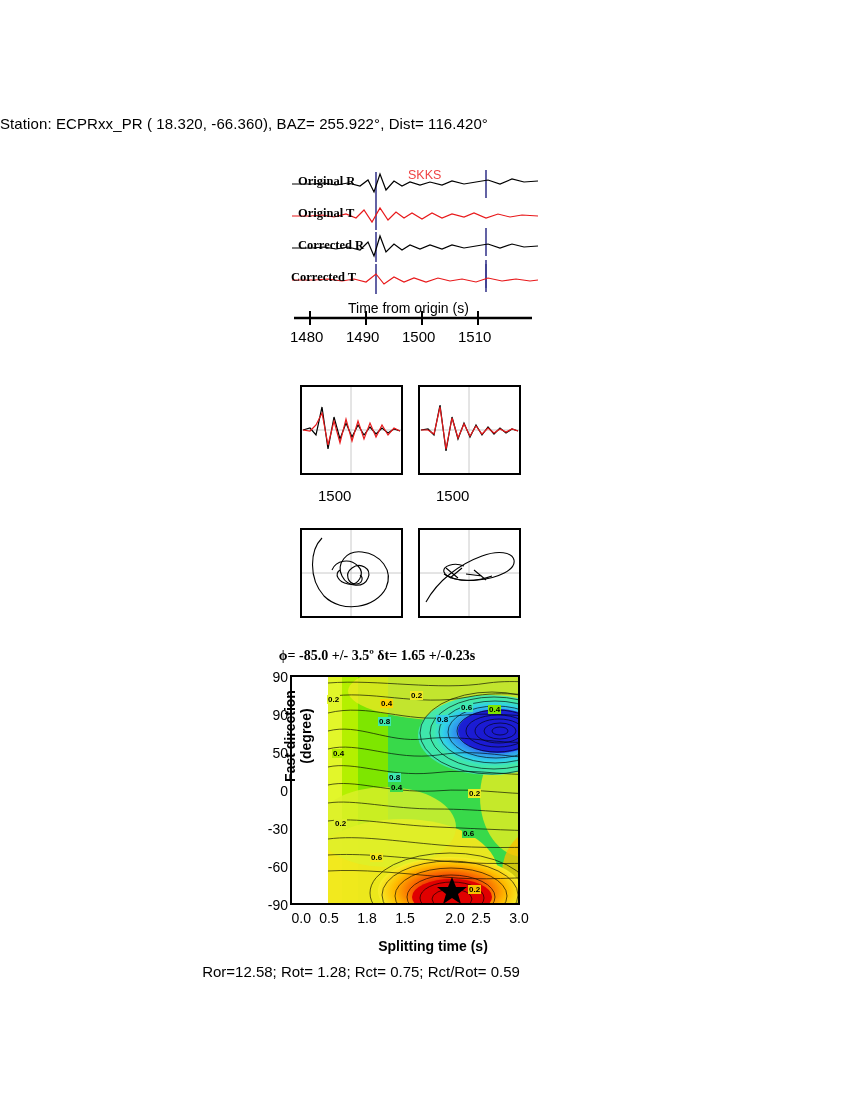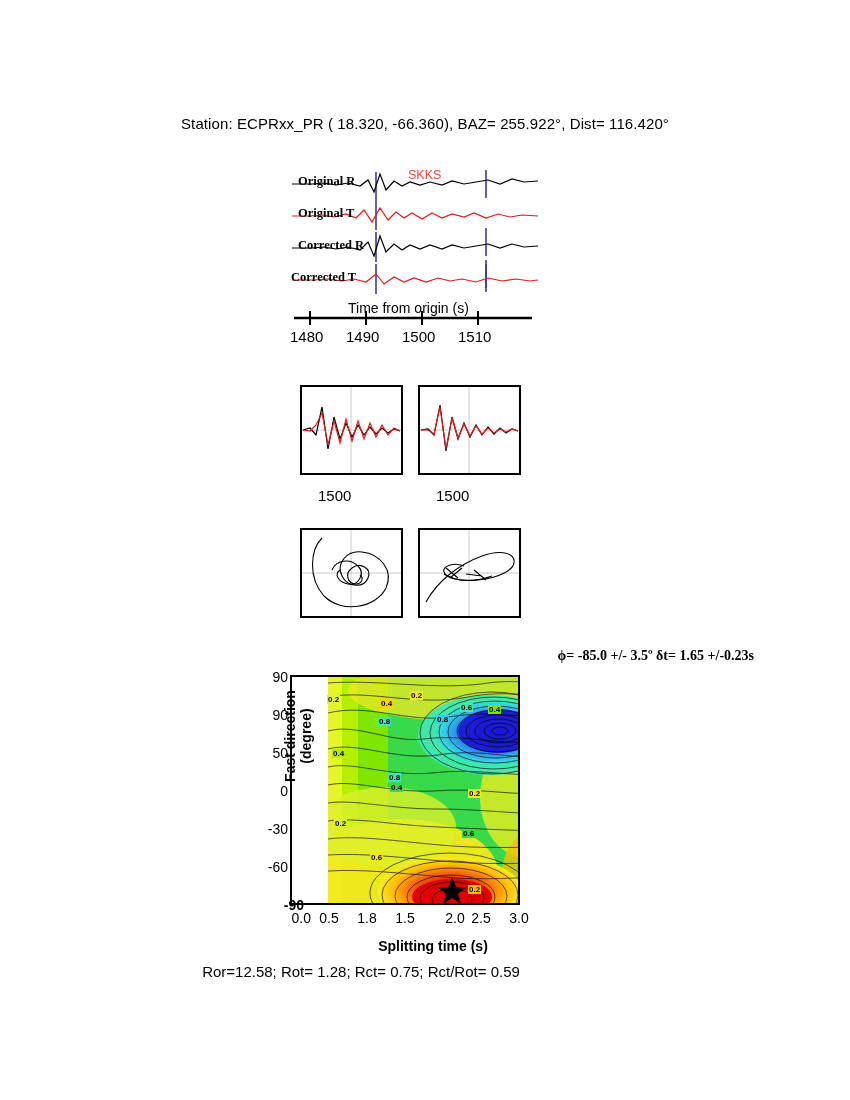--- a/index.html
+++ b/index.html
@@ -21,21 +21,20 @@
     width: 850px;
     height: 1100px;
   }
 
   
   .header {
     position: absolute;
     left: 0;
     top: 115px;
     width: 850px;
-    text-align: center;
   }
   .header .line1 {
     font-size: 15px;
     letter-spacing: 0.1px;
   }
   .header .line2 {
     font-size: 15px;
     margin-top: 7px;
   }
 
@@ -87,21 +86,21 @@
     font-size: 15px;
     white-space: nowrap;
   }
 
   
   .contour-title {
     position: absolute;
     left: 0;
     top: 648px;
     width: 754px;
-    text-align: right;
+    text-align: center;
     font-size: 14px;
     font-weight: bold;
     font-family: "Liberation Serif", serif;
   }
   .contour-panel {
     position: absolute;
     left: 290px;
     top: 675px;
     width: 230px;
     height: 230px;
@@ -352,21 +351,21 @@
     <div class="clabel" style="left:78px;  top:176px; background:#f2e81e;">0.6</div>
     <div class="clabel" style="left:176px; top:208px; background:#f5c000;">0.2</div>
   </div>
 
   <div class="ytick" style="left:248px; top:669px;">90</div>
   <div class="ytick" style="left:248px; top:707px;">90</div>
   <div class="ytick" style="left:248px; top:745px;">50</div>
   <div class="ytick" style="left:248px; top:783px;">0</div>
   <div class="ytick" style="left:248px; top:821px;">-30</div>
   <div class="ytick" style="left:248px; top:859px;">-60</div>
-  <div class="ytick" style="left:264px; top:897px;font-weight:bold;">-90</div>
+  <div class="ytick" style="left:248px; top:897px;">-90</div>
 
   <div class="xtick" style="left:271px; top:910px;text-align:right;">0.0</div>
   <div class="xtick" style="left:309px; top:910px;">0.5</div>
   <div class="xtick" style="left:347px; top:910px;">1.8</div>
   <div class="xtick" style="left:385px; top:910px;">1.5</div>
   <div class="xtick" style="left:435px; top:910px;text-align:center;">2.0</div>
   <div class="xtick" style="left:461px; top:910px;">2.5</div>
   <div class="xtick" style="left:499px; top:910px;">3.0</div>
 
   <div class="xlabel">Splitting time (s)</div>

